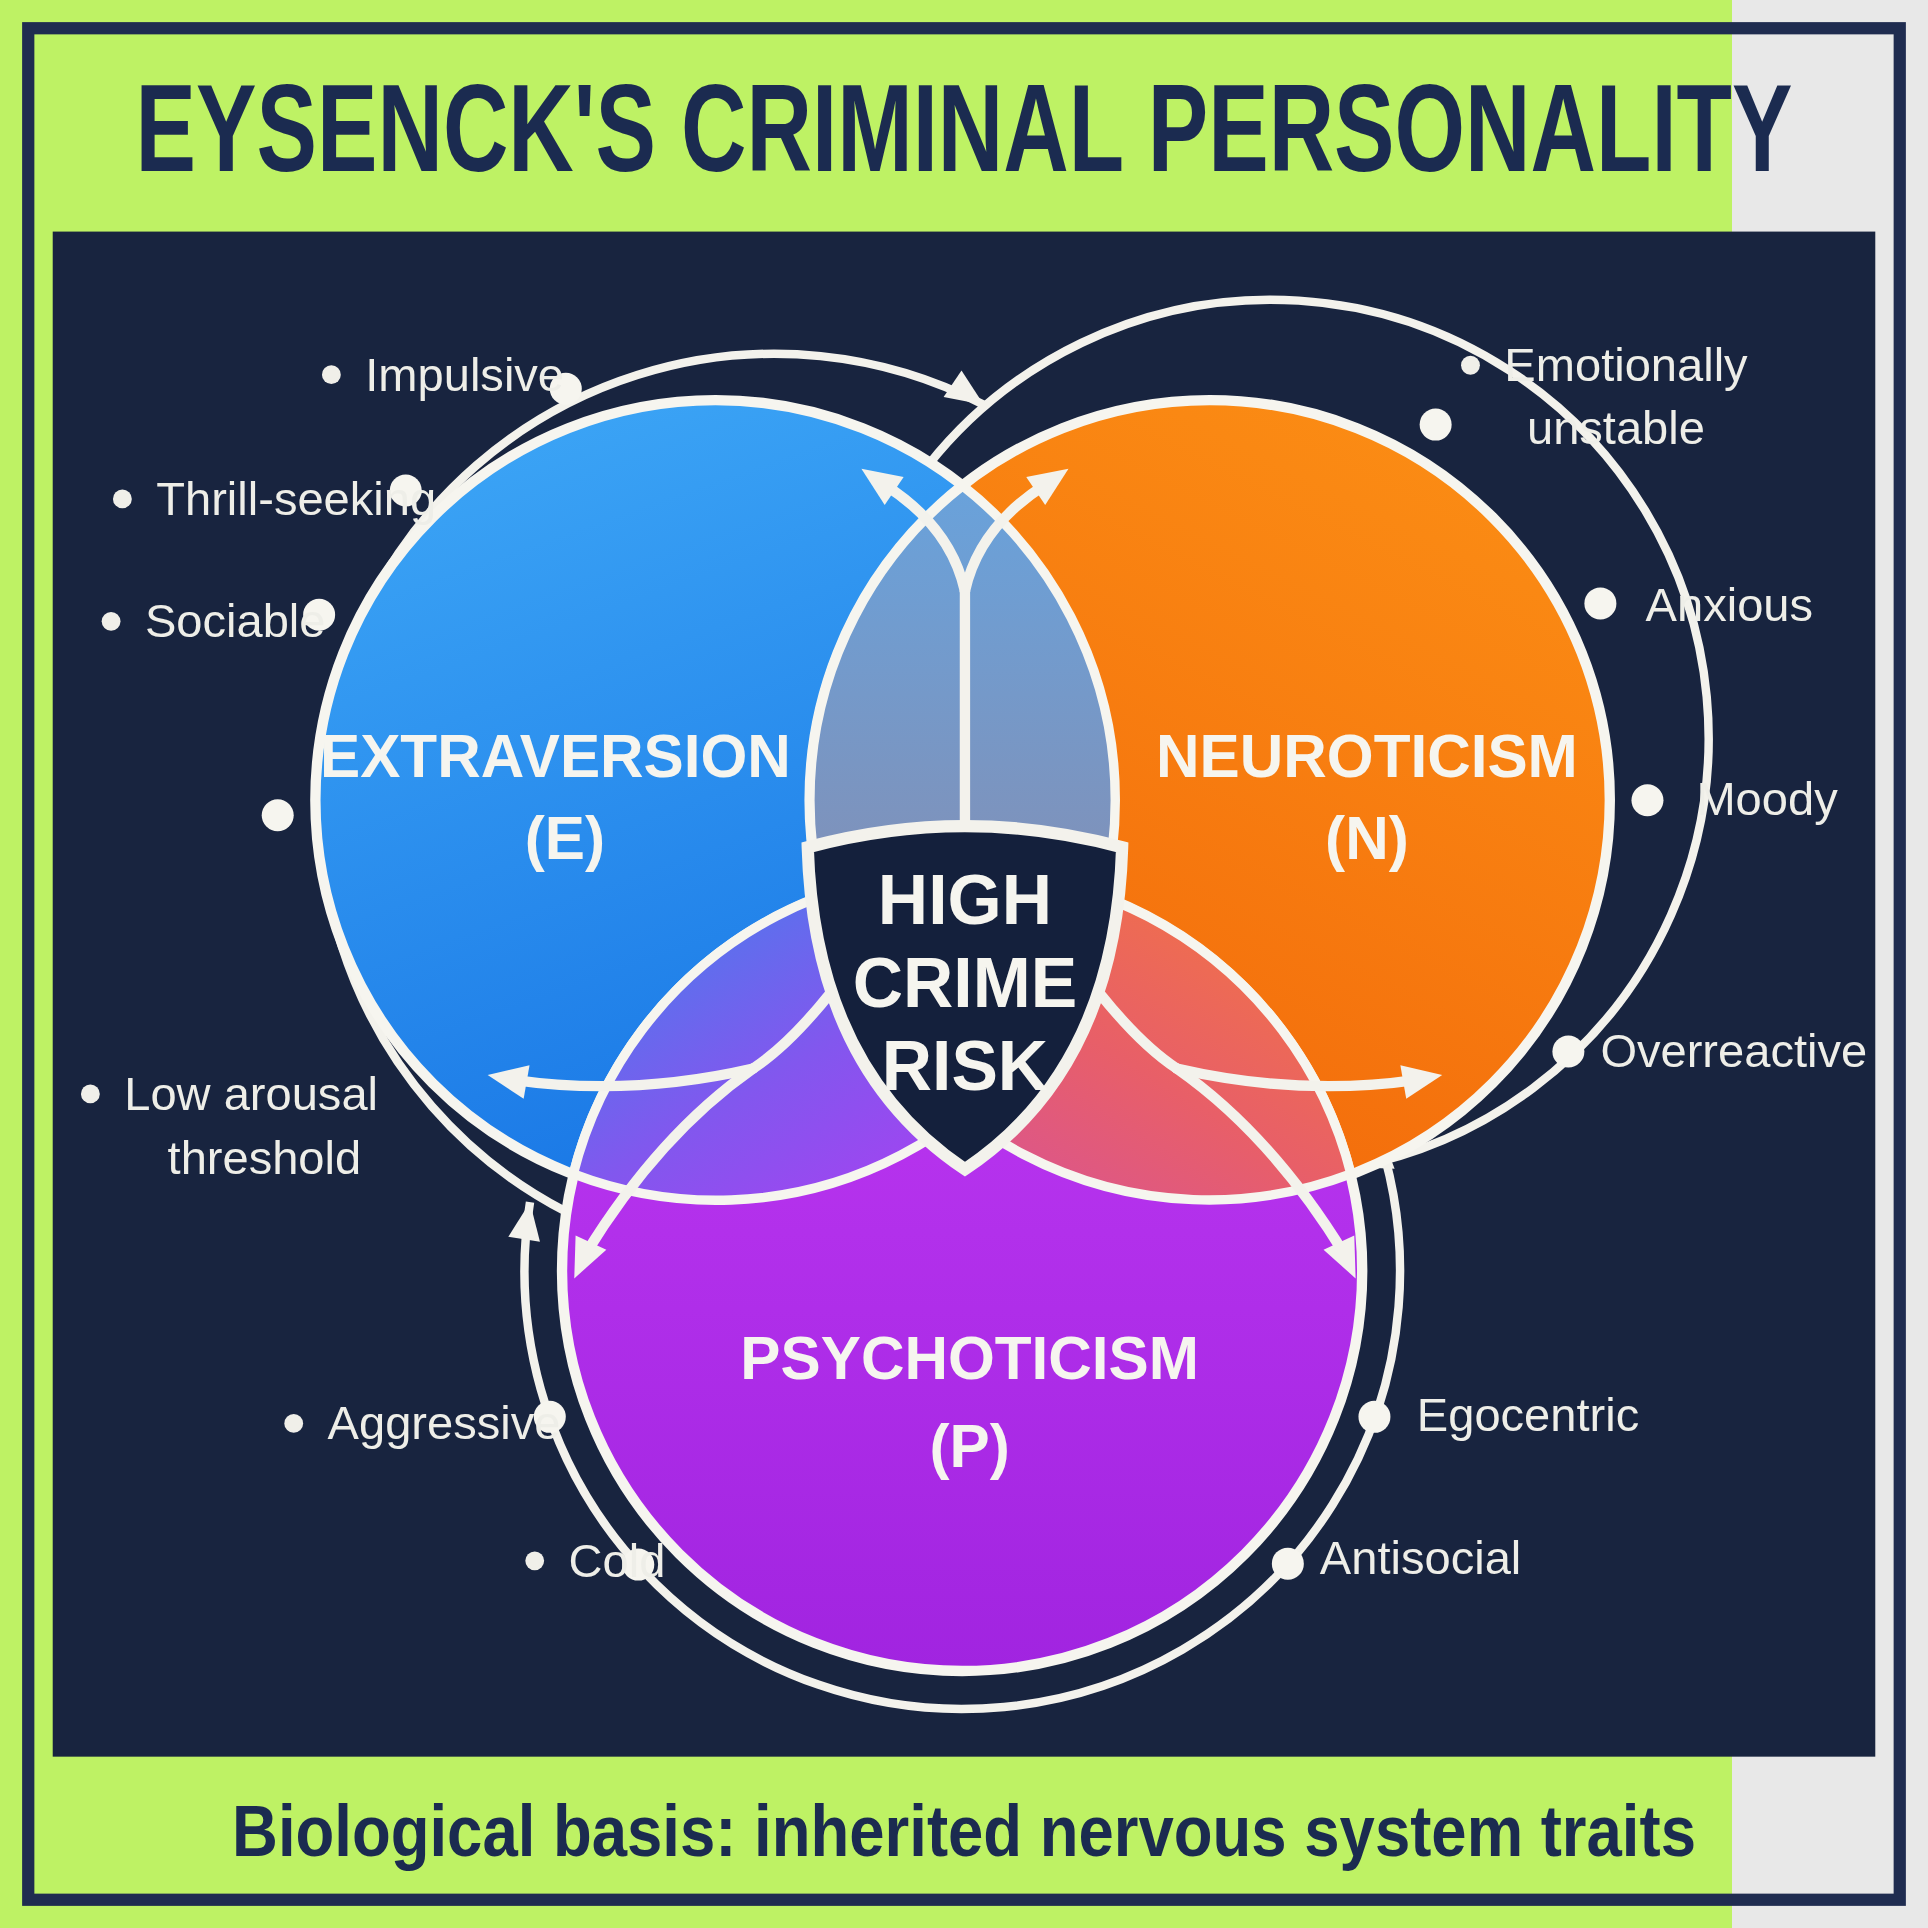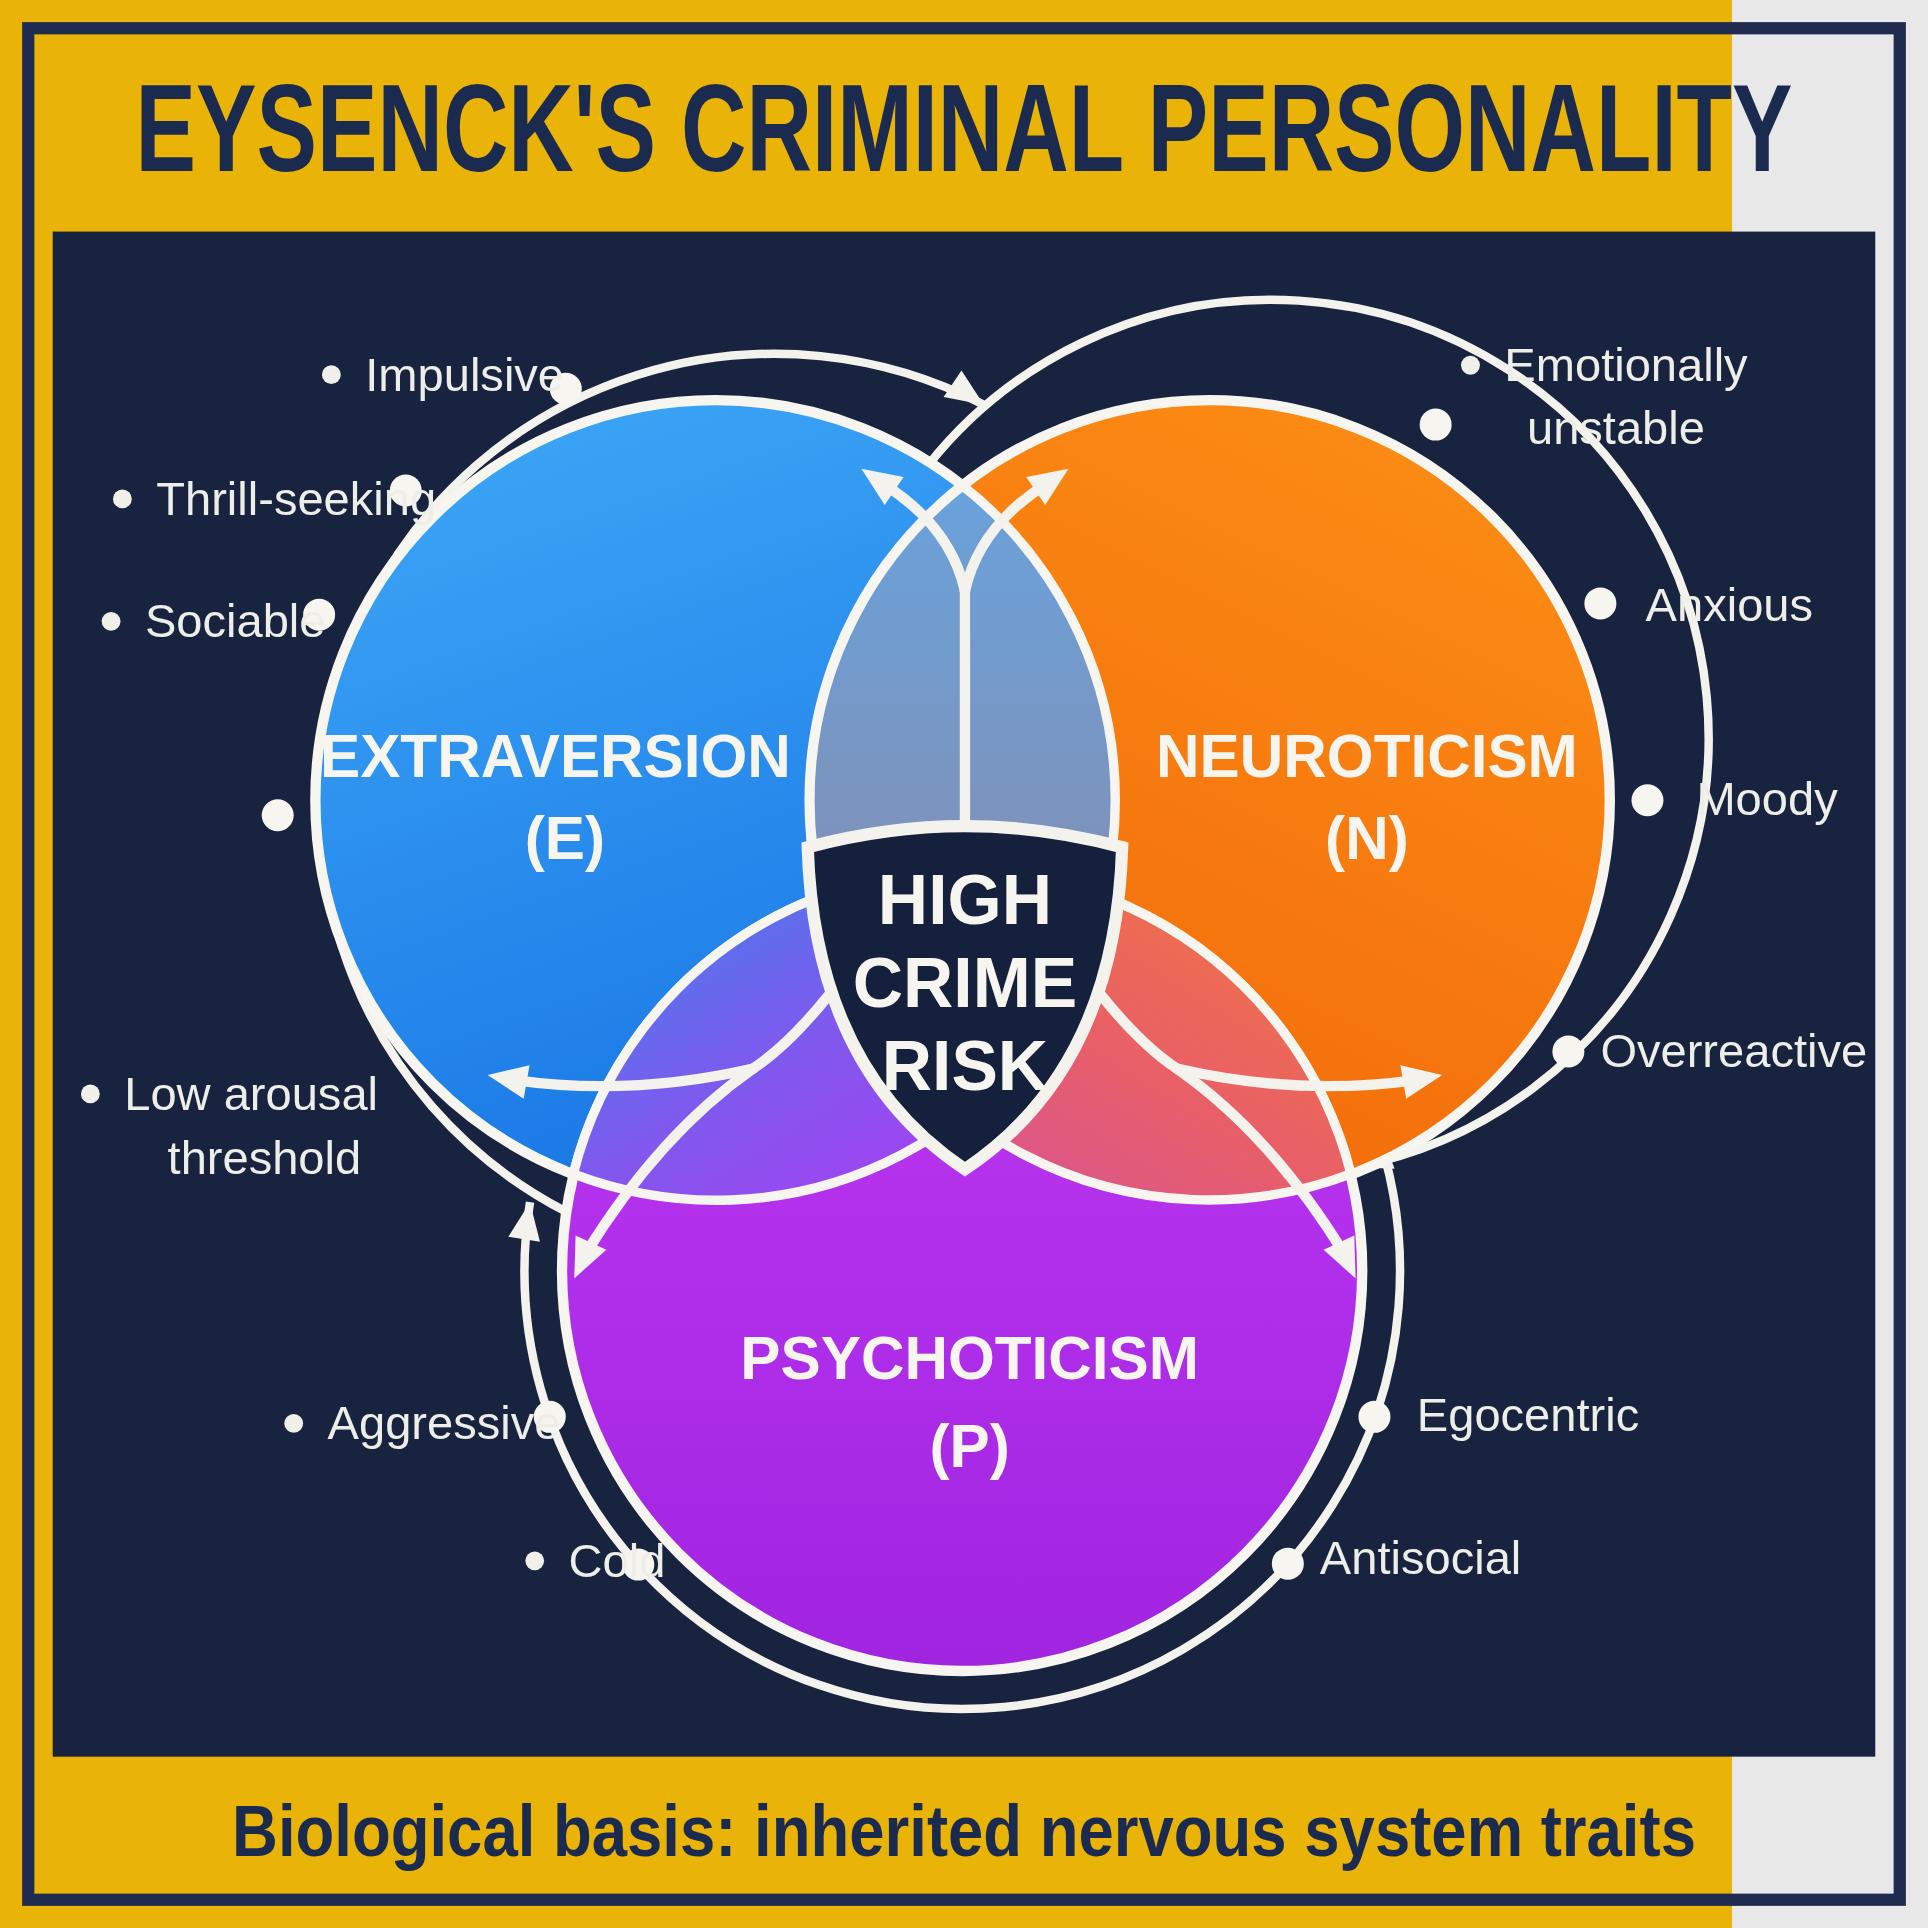--- a/index.html
+++ b/index.html
@@ -1,16 +1,16 @@
 <!DOCTYPE html>
 <html style="font-size:15px"><head>
 <meta charset="utf-8">
 <style>
   html,body{margin:0;padding:0;background:#e8e8e8;}
-  .page{width:1732px;height:1928px;position:relative;background:#eab308;
+  .page{width:1732px;height:1928px;position:relative;background:#bef264;
         font-family:"Liberation Sans", sans-serif;}
   svg{display:block;}
   text{font-family:"Liberation Sans", sans-serif;}
   .title-text{font-weight:bold;fill:#1b2b50;}
   .caption-text{font-weight:bold;fill:#1b2b50;}
   .circle-title{font-weight:bold;fill:#f6f5ef;}
   .center-text{font-weight:bold;fill:#f6f5ef;}
   .trait-label{fill:#eeeee8;font-weight:normal;}
   .ring{fill:none;stroke:#f3f2ec;stroke-width:9;}
   .arrowline{fill:none;stroke:#f3f2ec;stroke-width:11;stroke-linecap:round;}

